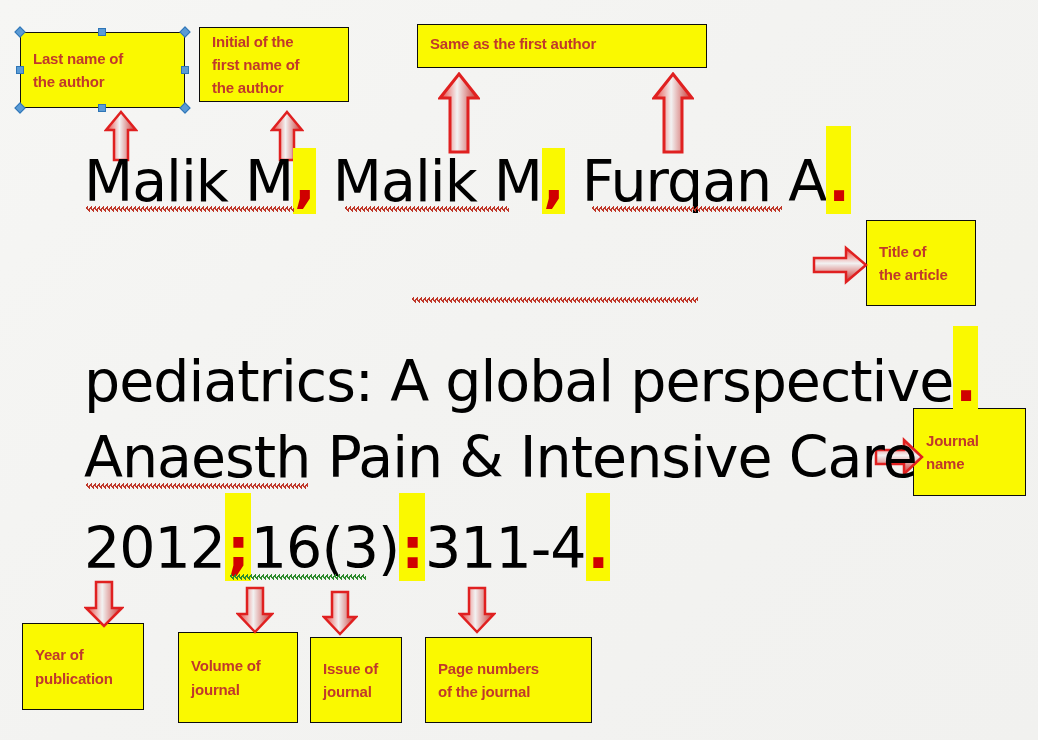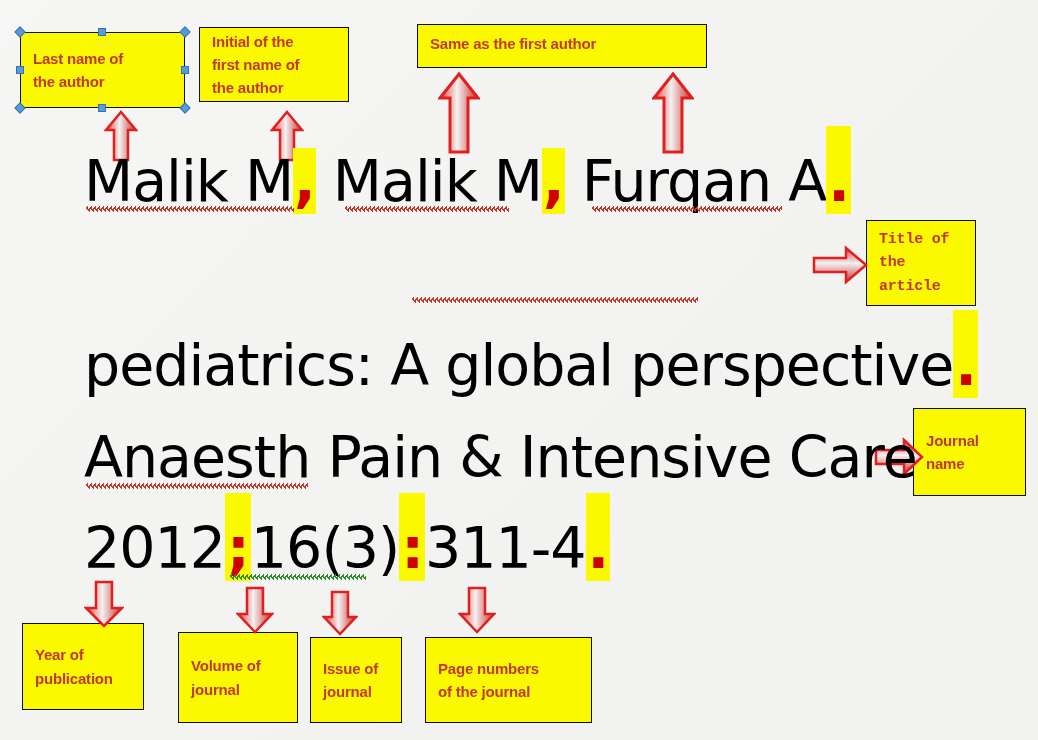--- a/index.html
+++ b/index.html
@@ -122,21 +122,21 @@
   <div class="callout" style="left:199px; top:27px; width:150px; height:75px;">
     <span>Initial of the
 first name of
 the author</span>
   </div>
 
   <div class="callout" style="left:417px; top:24px; width:290px; height:44px; padding-top:4px;">
     <span>Same as the first author</span>
   </div>
 
-  <div class="callout" style="left:866px; top:220px; width:110px; height:86px;font-family:Liberation Mono, monospace;">
+  <div class="callout" style="left:866px; top:220px; width:110px; height:86px;">
     <span>Title of
 the article</span>
   </div>
 
   <div class="callout" style="left:913px; top:408px; width:113px; height:88px;">
     <span>Journal
 name</span>
   </div>
 
   <div class="callout" style="left:22px; top:623px; width:122px; height:87px;">
@@ -291,21 +291,21 @@
 
   <div class="cite-line" style="top:148px;">
     <span>Malik M</span><span class="hl">,</span><span> Malik M</span><span class="hl">,</span><span> Furqan A</span><span class="hl-tall">.</span>
   </div>
   <div class="squiggle red" style="left:86px; top:206px; width:208px;"></div>
   <div class="squiggle red" style="left:345px; top:206px; width:164px;"></div>
   <div class="squiggle red" style="left:592px; top:206px; width:190px;"></div>
 
   <div class="squiggle red" style="left:412px; top:297px; width:286px;"></div>
 
-  <div class="cite-line" style="top:332px;">
+  <div class="cite-line" style="top:348px;">
     <span>pediatrics: A global perspective</span><span class="hl-tall">.</span>
   </div>
 
   <div class="cite-line" style="top:424px;">
     <span>Anaesth Pain &amp; Intensive Care</span>
   </div>
   <div class="squiggle red" style="left:86px; top:483px; width:222px;"></div>
 
   <div class="cite-line" style="top:515px;">
     <span>2012</span><span class="hl-tall">;</span><span>16(3)</span><span class="hl-tall">:</span><span>311-4</span><span class="hl-tall">.</span>

